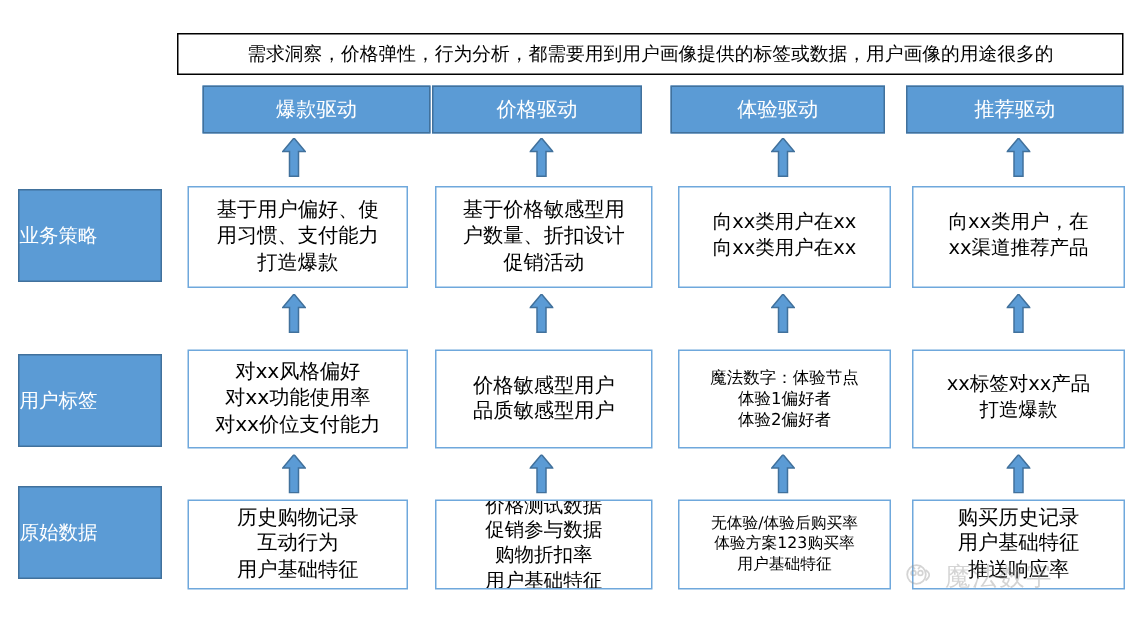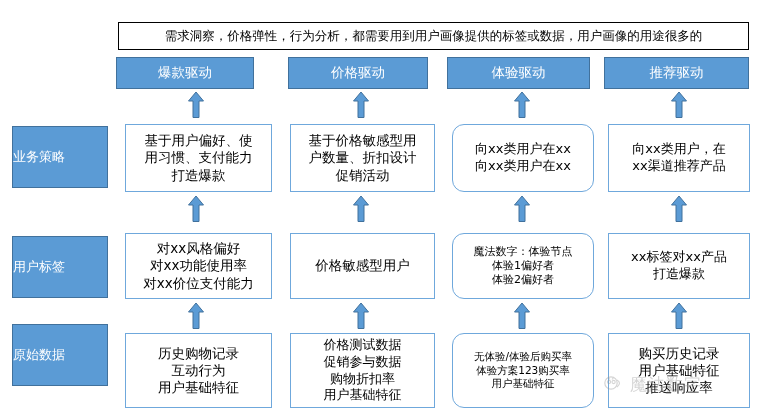--- a/index.html
+++ b/index.html
@@ -51,21 +51,21 @@
     height: 32px;
     background: #5B9BD5;
     border: 1px solid #41719C;
     box-sizing: border-box;
     display: flex;
     align-items: center;
     justify-content: center;
     color: #ffffff;
     font-size: 13.5px;
   }
-  .col-head.c0 { left: 116px; width: 138px; }
+  .col-head.c0 { left: 135px; width: 152px; }
   .col-head.c1 { left: 288px; width: 140px; }
   .col-head.c2 { left: 447px; width: 143px; justify-content: center; }
   .col-head.c3 { left: 604px; width: 145px; }
 
   
   .row-label {
     position: absolute;
     left: 12px;
     width: 96px;
     background: #5B9BD5;
@@ -95,27 +95,27 @@
     overflow: hidden;
   }
   .cell .ln {
     display: block;
     white-space: nowrap;
   }
 
   
   .cx0 { left: 125px; width: 147px; }
   .cx1 { left: 290px; width: 145px; }
-  .cx2 { left: 452px; width: 142px; border-radius: 12px; }
+  .cx2 { left: 452px; width: 142px; }
   .cx3 { left: 608px; width: 142px; }
 
   
   .ry0 { top: 124px; height: 68px; }
   .ry1 { top: 233px; height: 66px; }
-  .ry2 { top: 333px; height: 75px; }
+  .ry2 { top: 333px; height: 60px; }
 
   .fs-lg .ln { font-size: 13.5px; line-height: 1.28; }
   .fs-md .ln { font-size: 13px;   line-height: 1.28; }
   .fs-sm .ln { font-size: 11px;   line-height: 1.30; }
   .fs-xs .ln { font-size: 10.5px; line-height: 1.30; }
 
   
   .arrow {
     position: absolute;
     width: 16px;
@@ -253,20 +253,21 @@
     <span>用户标签</span>
   </div>
 
   <div class="cell cx0 ry1 fs-lg">
     <span class="ln">对xx风格偏好</span>
     <span class="ln">对xx功能使用率</span>
     <span class="ln">对xx价位支付能力</span>
   </div>
   <div class="cell cx1 ry1 fs-lg">
     <span class="ln">价格敏感型用户</span>
+    <span class="ln">品质敏感型用户</span>
   </div>
   <div class="cell cx2 ry1 fs-sm">
     <span class="ln">魔法数字：体验节点</span>
     <span class="ln">体验1偏好者</span>
     <span class="ln">体验2偏好者</span>
   </div>
   <div class="cell cx3 ry1 fs-md">
     <span class="ln">xx标签对xx产品</span>
     <span class="ln">打造爆款</span>
   </div>

